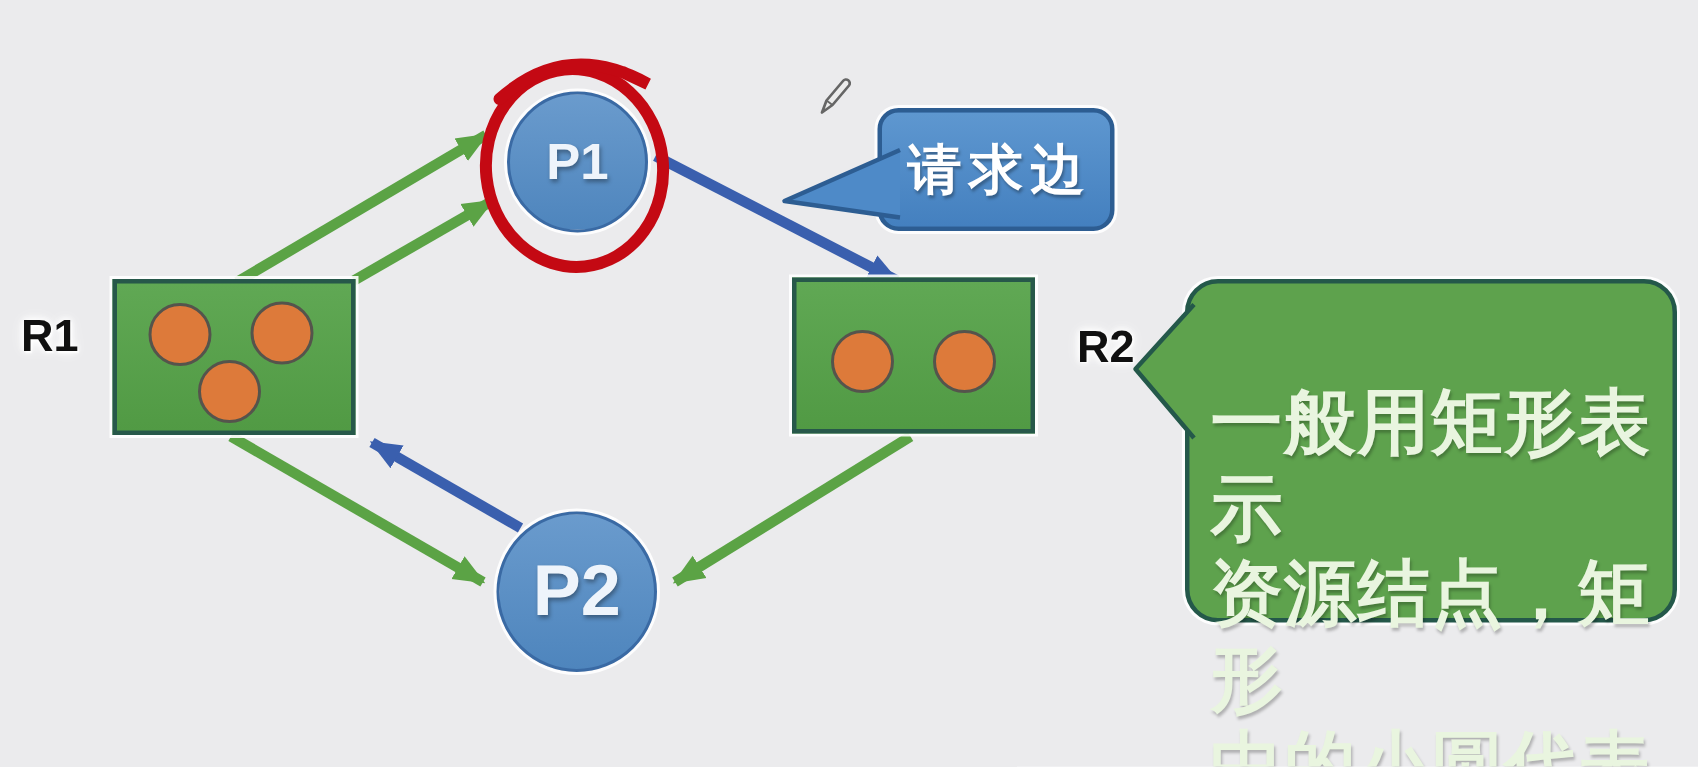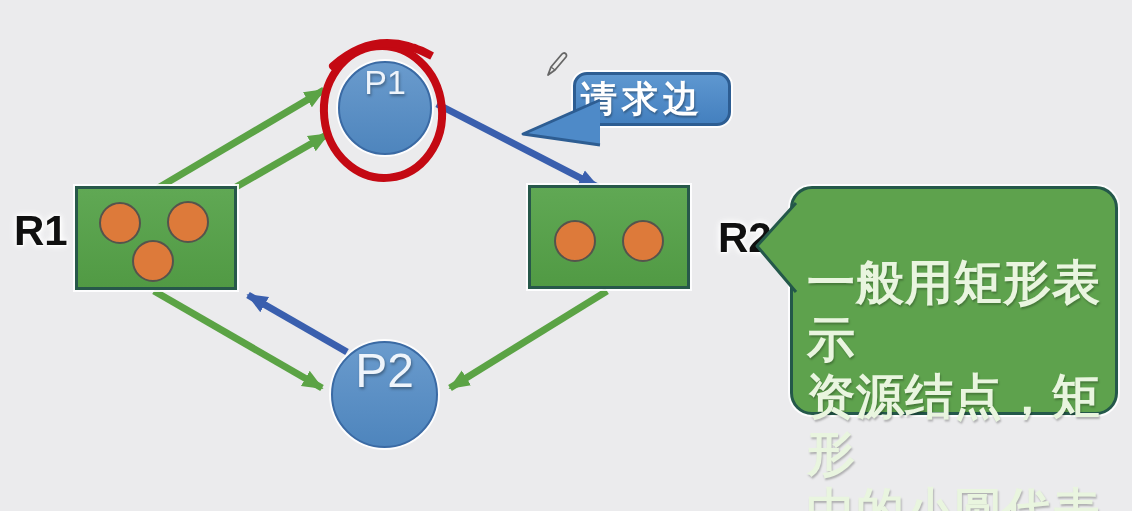--- a/index.html
+++ b/index.html
@@ -33,45 +33,45 @@
   #r1 .dot:nth-child(3){left:54px; top:51px;}
   #r2 .dot:nth-child(1){left:23px; top:32px;}
   #r2 .dot:nth-child(2){left:91px; top:32px;}
 
   
   .circle-node{
     position:absolute; z-index:3; box-sizing:border-box; border-radius:50%;
     background:linear-gradient(180deg,#6a9bcd,#4e85bd);
     border:2px solid var(--process-border);
     box-shadow:0 0 0 2px rgba(255,255,255,.9);
-    display:flex; justify-content:center;
-    color:var(--node-label); font-weight:normal;
+    display:flex; align-items:center; justify-content:center;
+    color:var(--node-label); font-weight:bold;
     text-shadow:1px 2px 3px rgba(0,0,0,.35);
   }
   #p1{left:338px; top:61px; width:94px; height:94px; font-size:34px;}
   #p2{left:331px; top:341px; width:107px; height:107px; font-size:48px;}
 
   
   .res-label{
-    position:absolute; z-index:3; font-size:42px; font-weight:bold;
+    position:absolute; z-index:3; font-size:30px; font-weight:bold;
     color:var(--resource-label); line-height:1;
     text-shadow:0 0 4px #fff,0 0 6px #fff,0 0 10px #fff,1px 1px 1px #fff;
   }
   #label-r1{left:14px; top:210px;}
   #label-r2{left:702px; top:217px;margin-left:16px;}
 
   
   #callout-request{
     position:absolute; z-index:4; box-sizing:border-box;
-    left:573px; top:72px; width:158px; height:54px;
+    left:585px; top:72px; width:158px; height:82px;
     background:linear-gradient(180deg,#5e97d0,#4480bf);
     background-color:var(--blue-callout-fill);
     border:3px solid var(--blue-callout-border); border-radius:14px;
     box-shadow:0 0 0 2px rgba(255,255,255,.9);
-    display:flex; align-items:center; 
+    display:flex; align-items:center; justify-content:center;
     color:var(--callout-text); font-size:36px; font-weight:bold;
     letter-spacing:5px; text-indent:5px;
     text-shadow:1px 2px 2px rgba(0,0,0,.3);
   }
   #callout-note{
     position:absolute; z-index:4; box-sizing:border-box;
     left:790px; top:186px; width:328px; height:229px;
     background:var(--green-callout-fill);
     border:3px solid var(--green-callout-border); border-radius:22px;
     box-shadow:0 0 0 2px rgba(255,255,255,.9);

